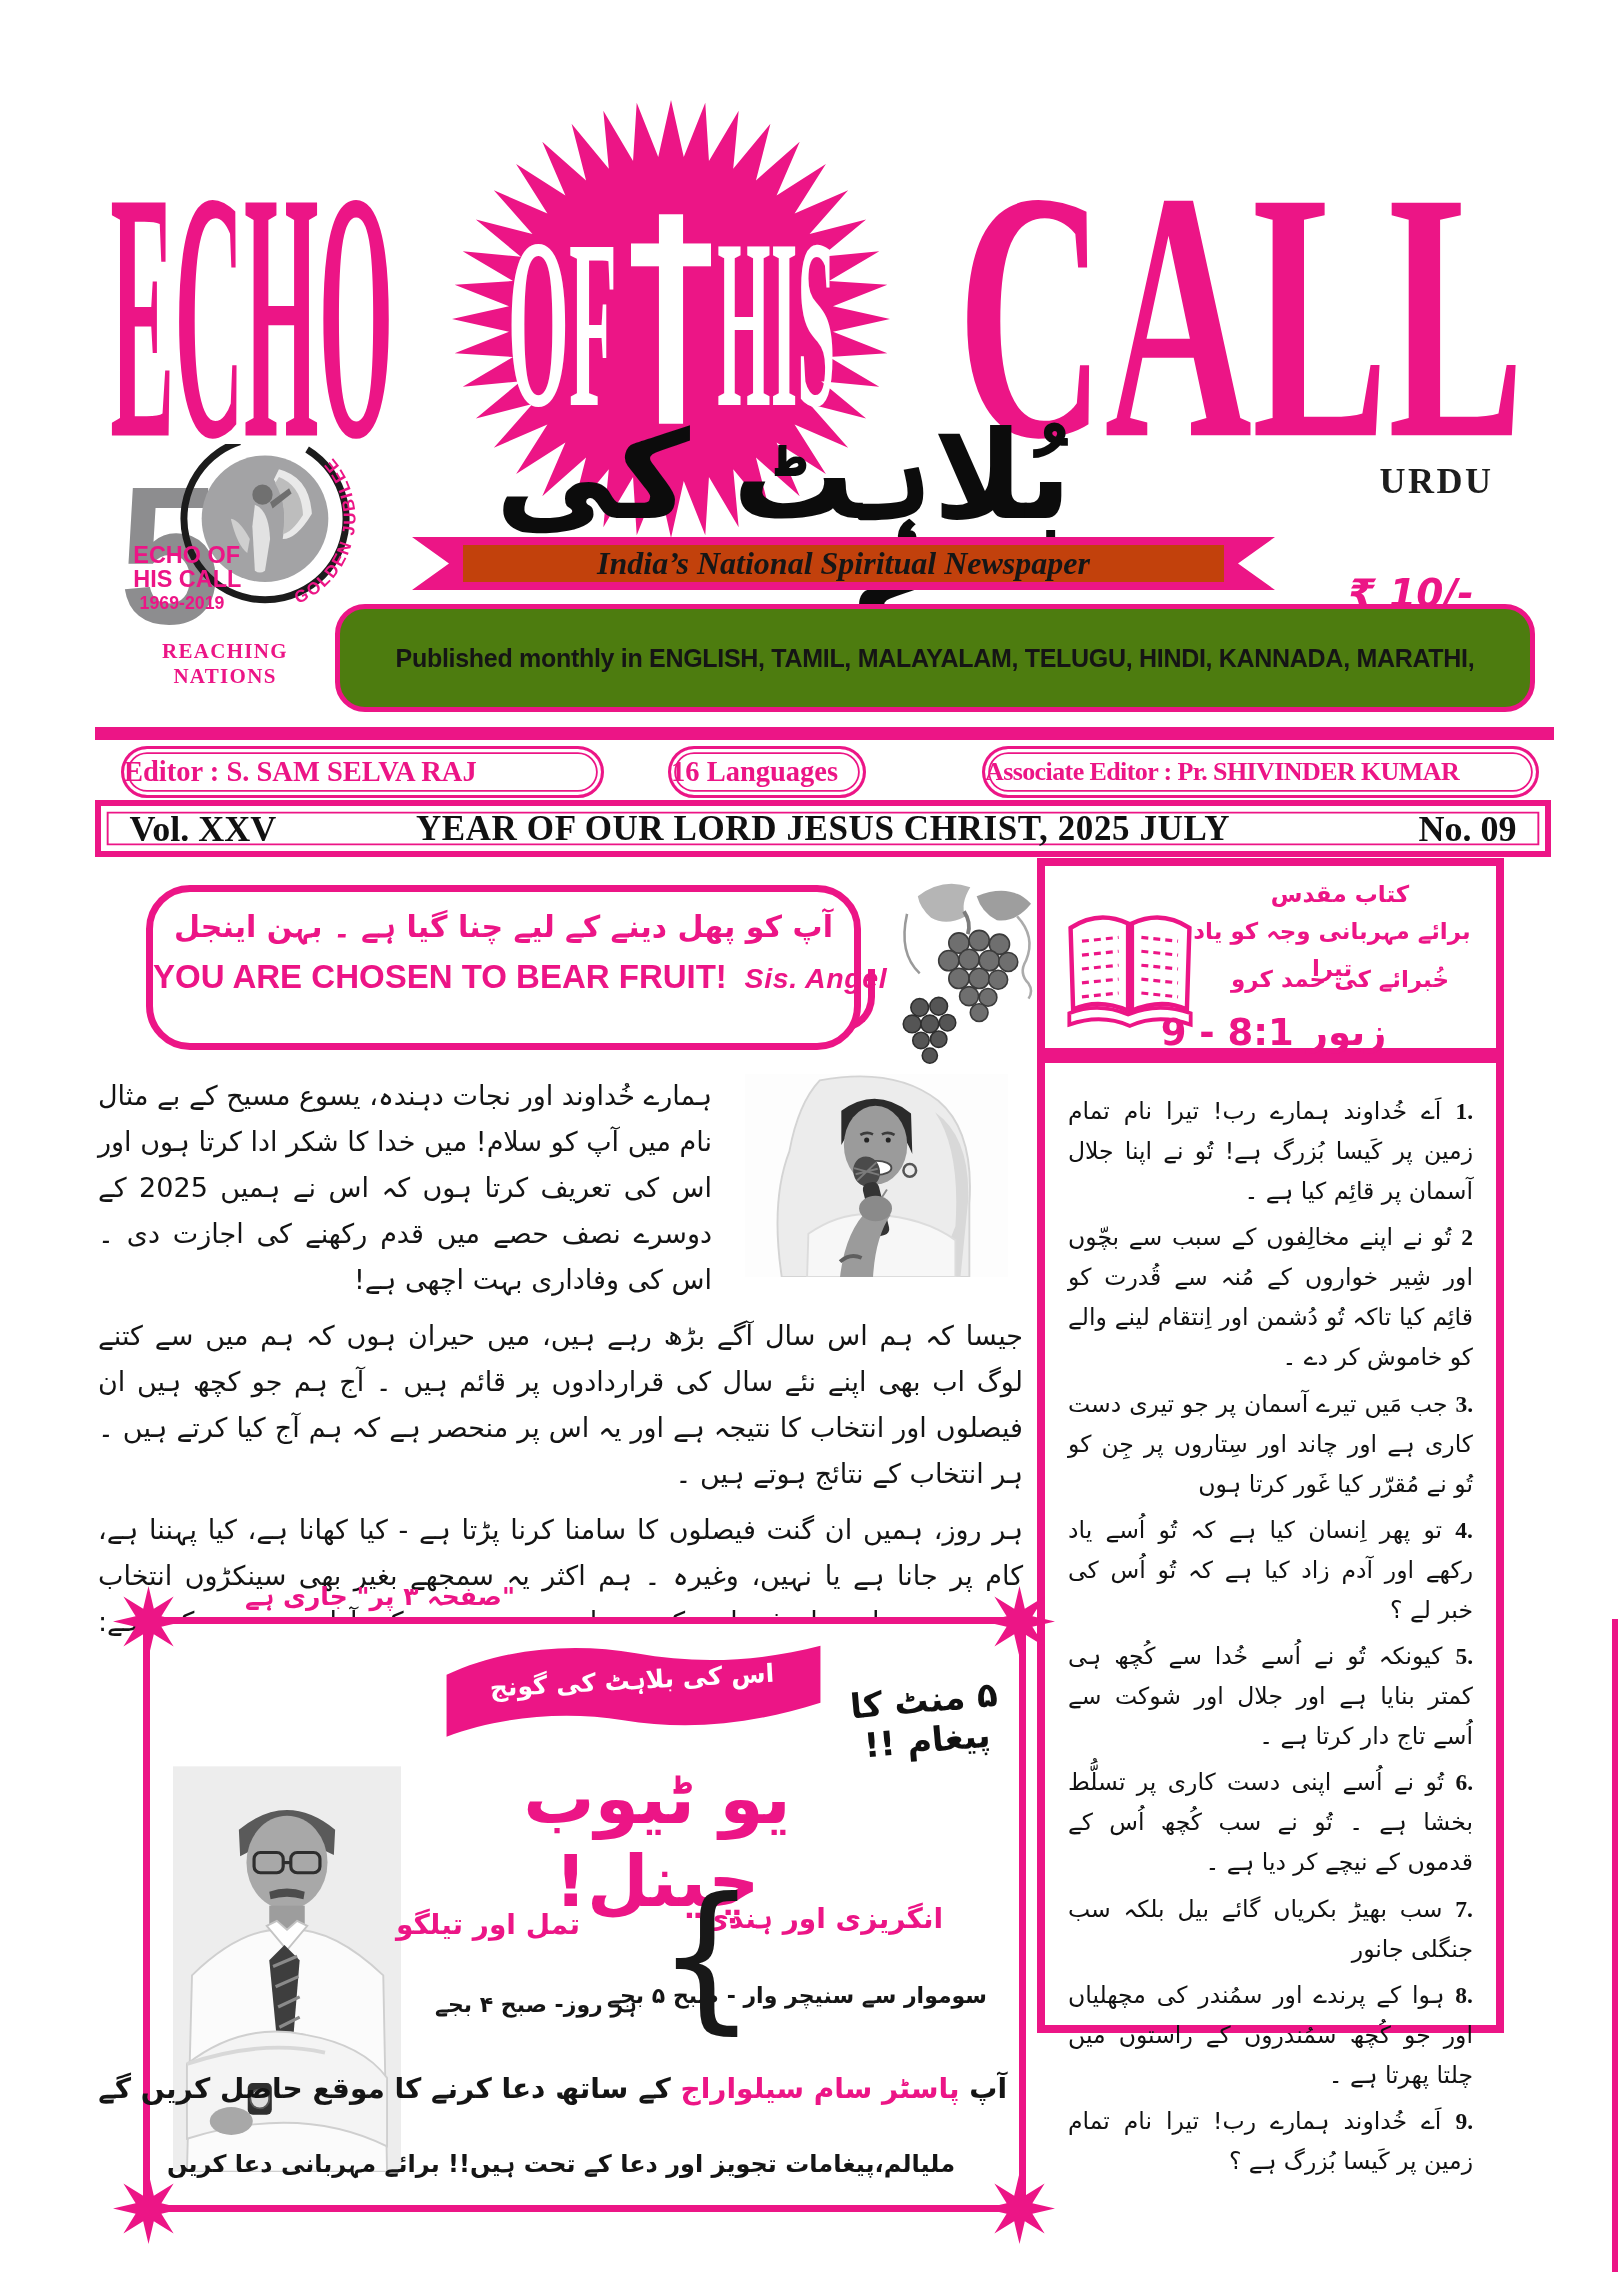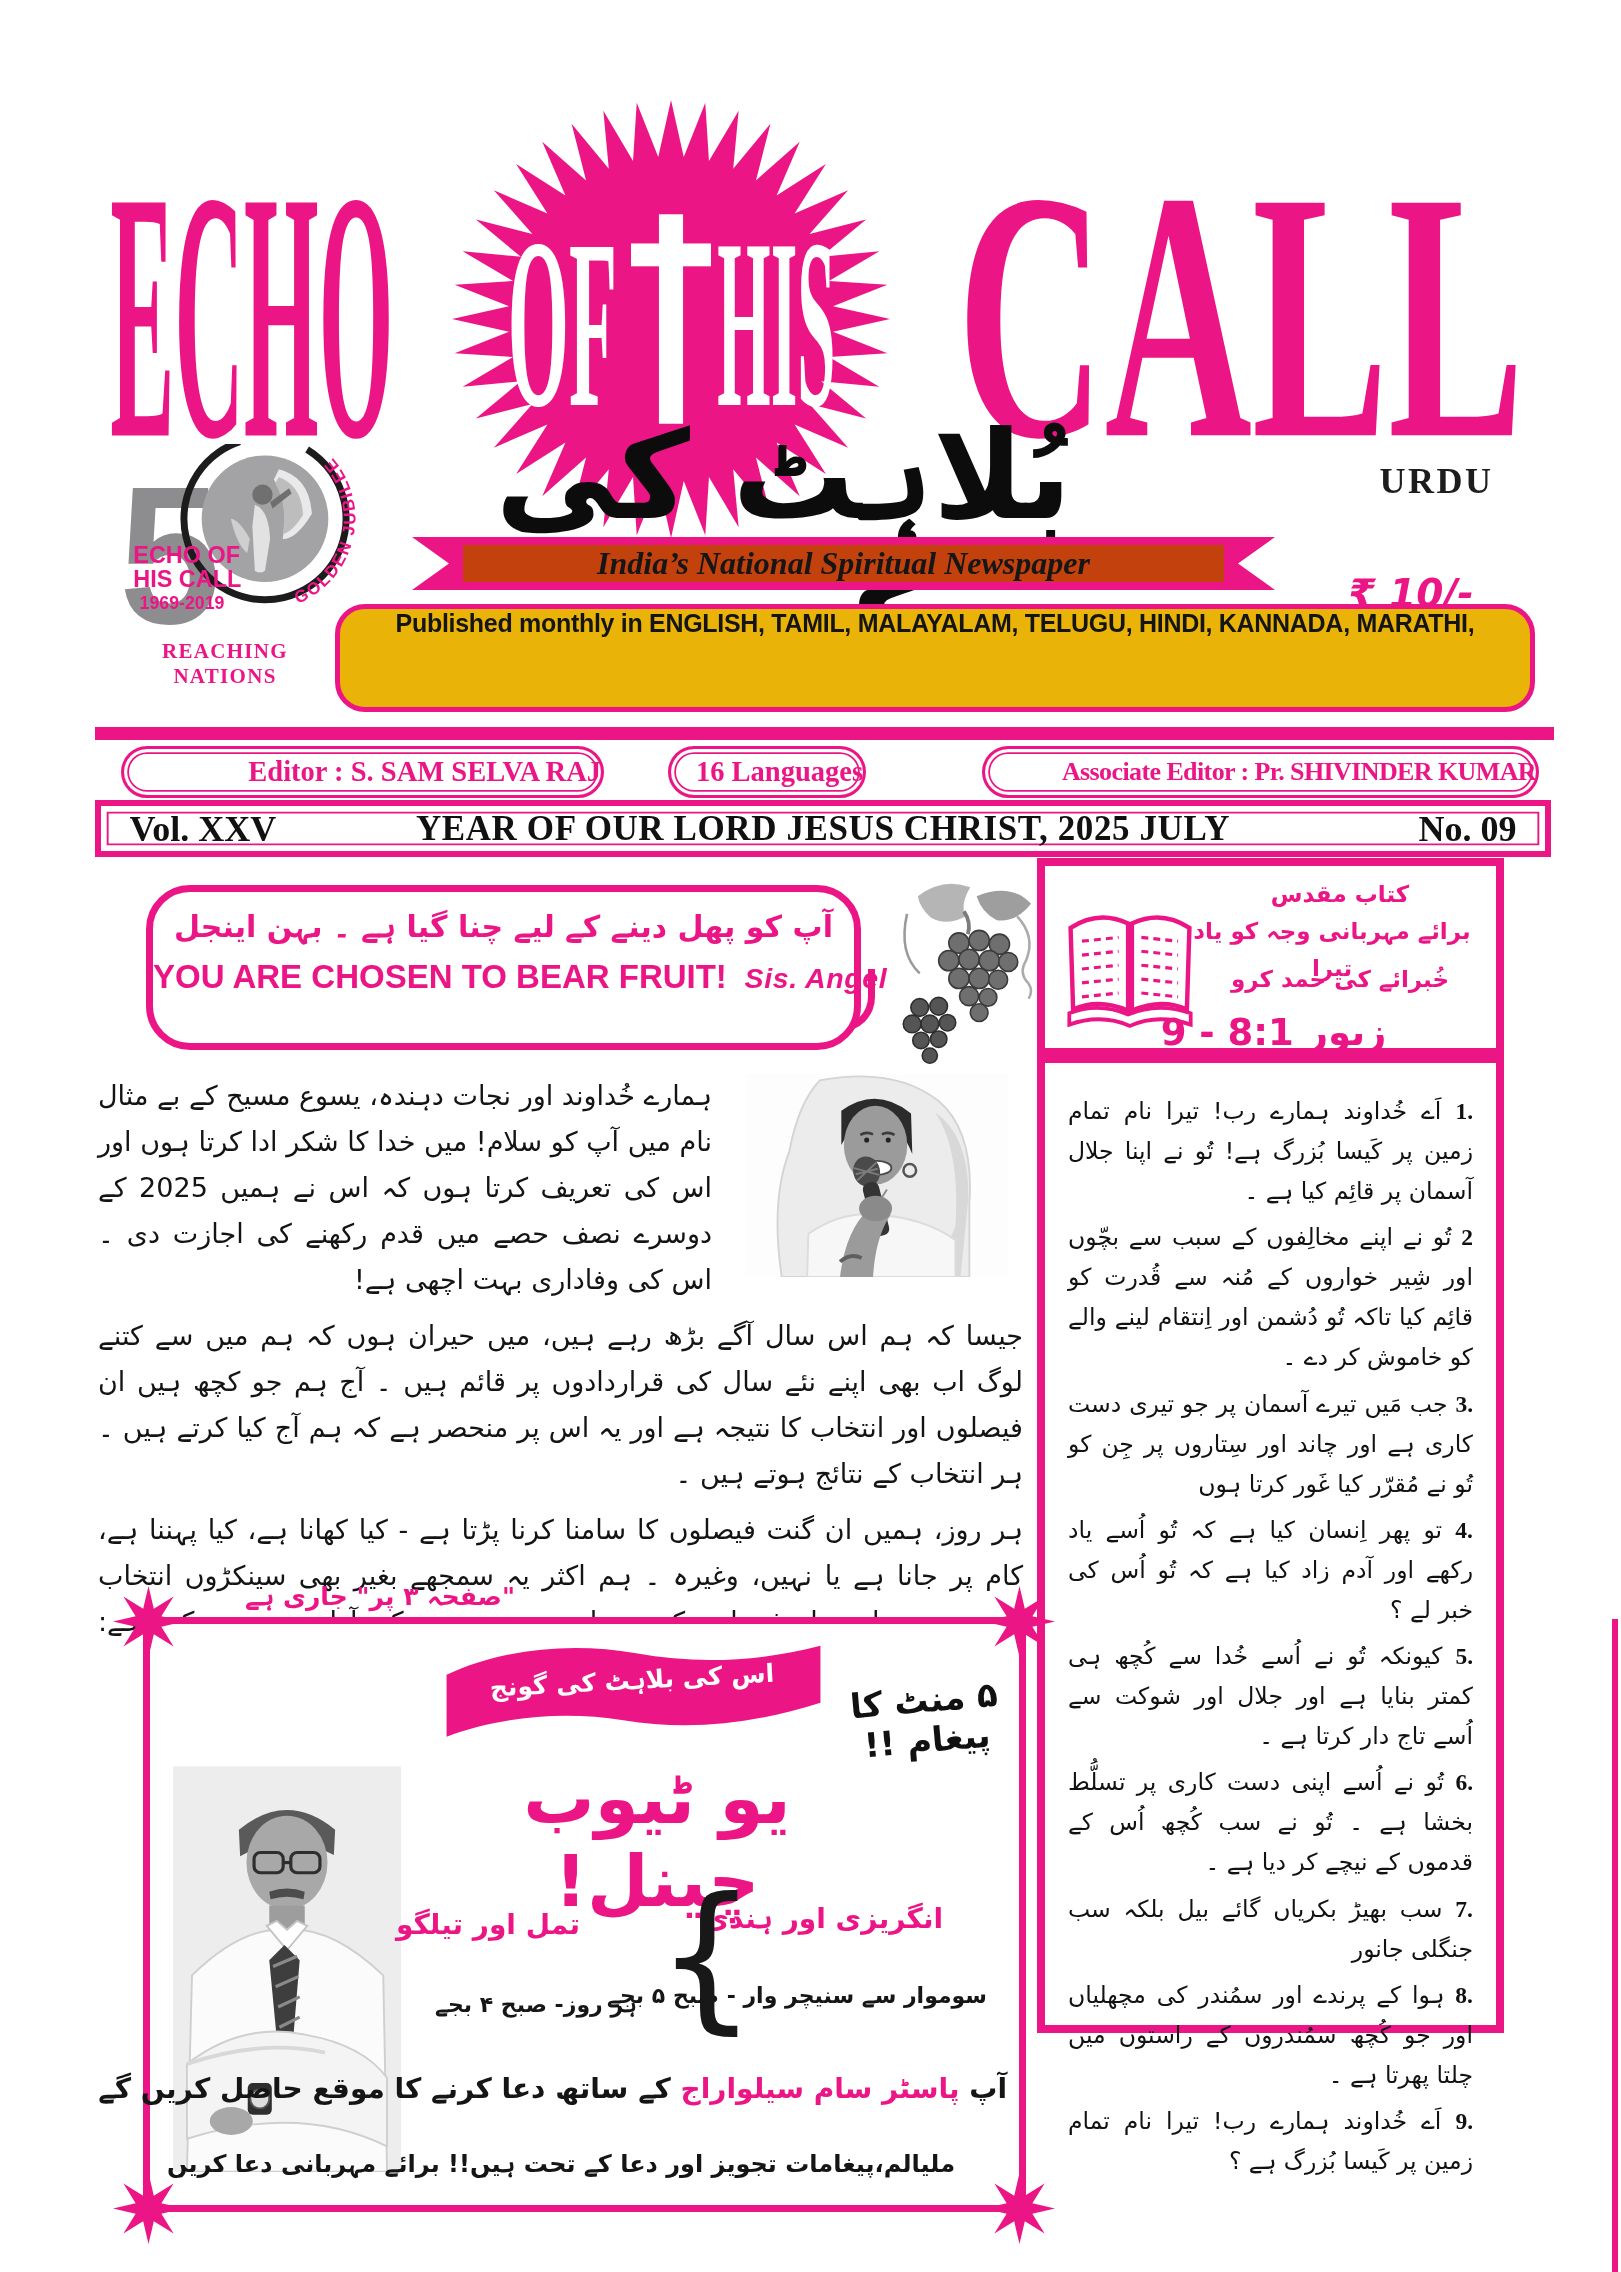--- a/index.html
+++ b/index.html
@@ -30,30 +30,30 @@
 
   .banner{background:var(--pink);
           clip-path:polygon(0 0,100% 0,calc(100% - 37px) 50%,100% 100%,0 100%,37px 50%)}
   .banner-inner{position:absolute;left:51px;right:51px;top:8.2px;bottom:8.2px;background:#c2410c;
           display:flex;align-items:center;justify-content:center}
   .banner-text{font-family:"Liberation Serif",serif;font-style:italic;font-weight:bold;
           font-size:32px;color:#161616;white-space:nowrap}
   .price{font-family:"DejaVu Sans",sans-serif;font-style:italic;font-weight:bold;
          font-size:39px;color:var(--pink);white-space:nowrap}
 
-  .published{border:5.7px solid var(--pink);border-radius:30px;background:#eab308;
-             display:flex;flex-direction:row;justify-content:center;gap:15px}
+  .published{border:5.7px solid var(--pink);border-radius:30px;background:#4d7c0f;
+             display:flex;flex-direction:column;justify-content:center;gap:15px}
   .published div{font-weight:bold;font-size:25px;color:#151515;text-align:center;
              letter-spacing:-0.3px;white-space:nowrap}
 
   .rule{background:var(--pink)}
 
   .pillbox{border:3.8px solid var(--pink);border-radius:27px;background:#fff;
            box-shadow:inset 0 0 0 3.2px #fff,inset 0 0 0 5px var(--pink);
-           display:flex;align-items:center;justify-content:flex-end}
+           display:flex;align-items:center;justify-content:flex-start}
   .pillbox span{font-family:"Liberation Serif",serif;font-weight:bold;color:var(--pink);
            white-space:nowrap}
 
   .issue{border:6.3px solid var(--pink);background:#fff;
          box-shadow:inset 0 0 0 5.7px #fff,inset 0 0 0 7.6px var(--pink);
          display:flex;align-items:center;padding:0 28.5px}
   .issue .vol,.issue .num{font-family:"Liberation Serif",serif;font-weight:bold;font-size:36px;color:#111}
   .issue .yr{position:absolute;left:0;right:0;text-align:center;font-family:"Liberation Serif",serif;
          font-weight:bold;font-size:35px;color:#111;letter-spacing:0.6px}
   .issue .num{margin-left:auto}

